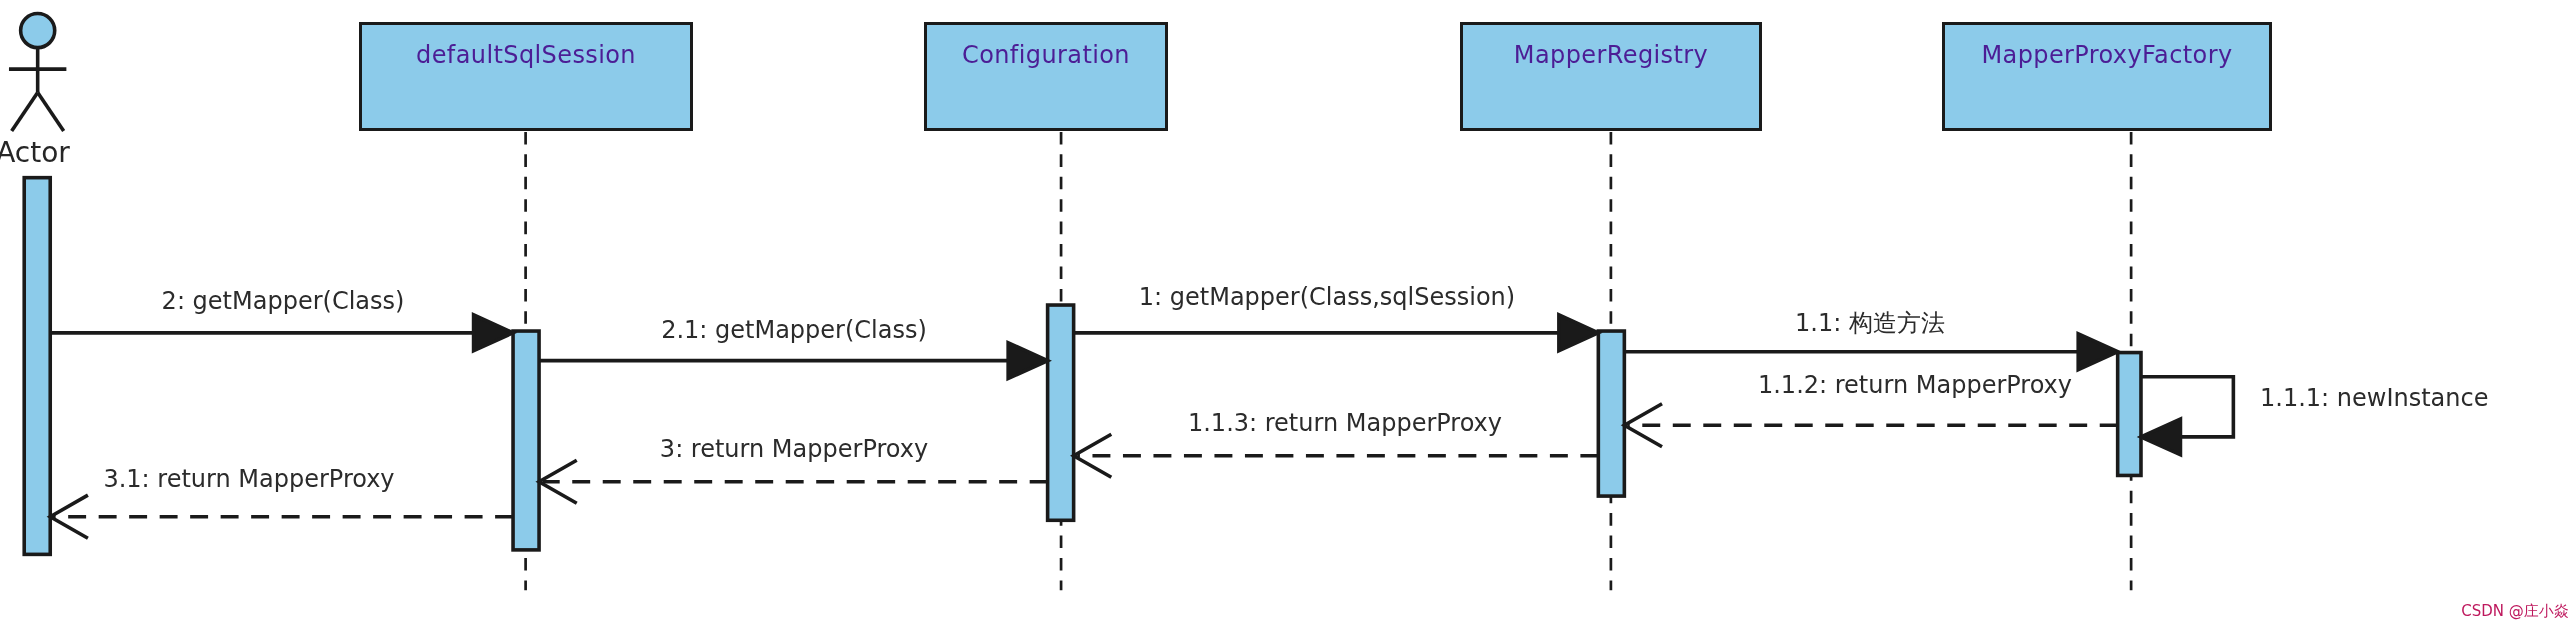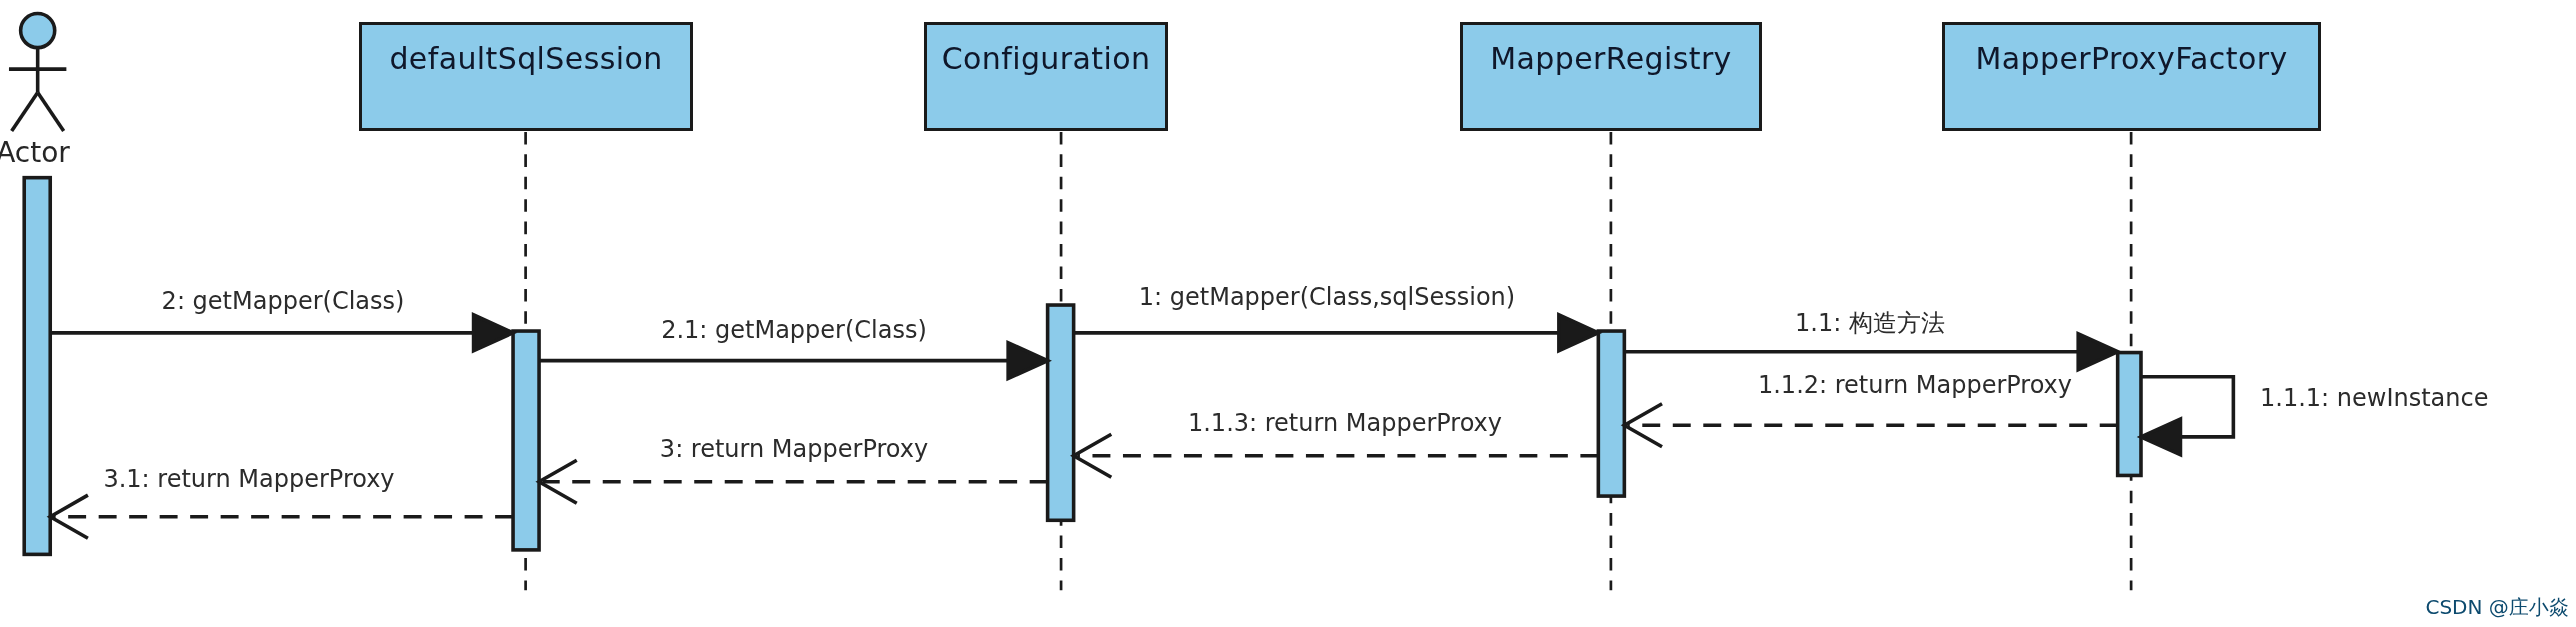--- a/index.html
+++ b/index.html
@@ -6,31 +6,31 @@
   .canvas{
     position:relative;width:2576px;height:628px;background:#ffffff;
     font-family:"DejaVu Sans","Liberation Sans",sans-serif;overflow:hidden;
   }
   .canvas svg{position:absolute;left:0;top:0;}
   .participant{
     position:absolute;top:22.4px;height:109px;box-sizing:border-box;
     background:#8CCBEA;border:3.6px solid #1a1a1a;
     display:flex;justify-content:center;align-items:flex-start;padding-top:16px;
   }
-  .participant span{font-size:30px;color:#0f172a;letter-spacing:0.4px;}
+  .participant span{font-size:24px;color:#4c1d95;letter-spacing:0.4px;}
   .actor-label{
     position:absolute;transform:translateX(-50%);font-size:28px;color:#262626;
   }
   .msg-label{
     position:absolute;transform:translateX(-50%);white-space:nowrap;
     font-size:24px;color:#2b2b2b;
   }
   .msg-label.no-center{transform:none;}
   .watermark{
-    position:absolute;right:7.2px;bottom:7.2px;font-size:20px;color:#0c4a6e;
+    position:absolute;right:7.2px;bottom:7.2px;font-size:15px;color:#be185d;
   }
 </style>
 </head>
 <body>
 
 <div class="canvas">
 
   <svg width="2576" height="628" viewBox="0 0 2872 700">
 
     <g stroke="#1a1a1a" stroke-width="4" fill="none">
@@ -91,21 +91,21 @@
 
   <div class="participant" style="left:359px;width:334px;">
     <span>defaultSqlSession</span>
   </div>
   <div class="participant" style="left:924px;width:244px;">
     <span>Configuration</span>
   </div>
   <div class="participant" style="left:1460px;width:302px;">
     <span>MapperRegistry</span>
   </div>
-  <div class="participant" style="left:1942px;width:379px;">
+  <div class="participant" style="left:1942px;width:330px;">
     <span>MapperProxyFactory</span>
   </div>
 
   <div class="msg-label" style="left:283px;top:287px;">2: getMapper(Class)</div>
   <div class="msg-label" style="left:794px;top:316px;text-align:center;">2.1: getMapper(Class)</div>
   <div class="msg-label" style="left:1327px;top:283px;">1: getMapper(Class,sqlSession)</div>
   <div class="msg-label" style="left:1870px;top:307px;">1.1: 构造方法</div>
   <div class="msg-label no-center" style="left:2260px;top:384px;">1.1.1: newInstance</div>
   <div class="msg-label" style="left:1875px;top:371px;margin-left:40px;">1.1.2: return MapperProxy</div>
   <div class="msg-label" style="left:1345px;top:409px;">1.1.3: return MapperProxy</div>

